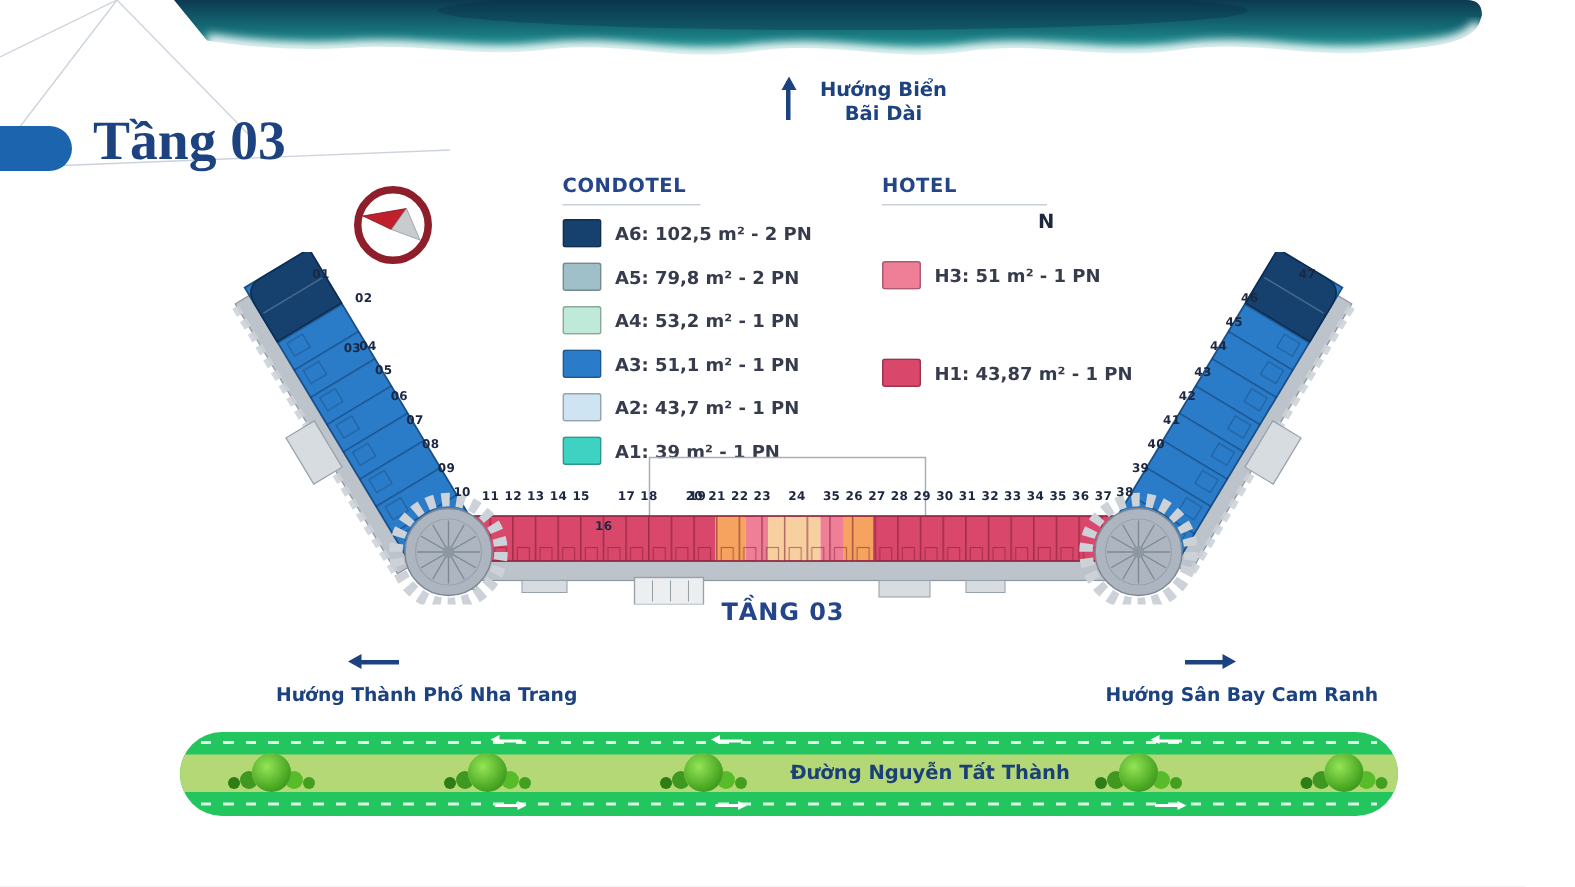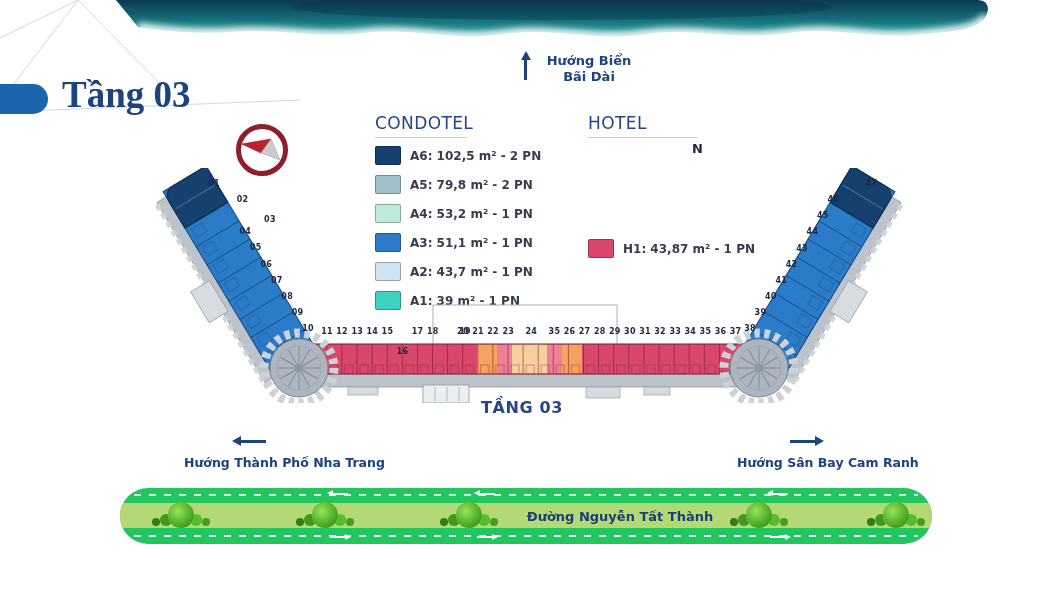--- a/index.html
+++ b/index.html
@@ -12,21 +12,21 @@
   .floor-title{position:absolute;left:62px;top:76px;font-family:"Liberation Serif","DejaVu Serif",serif;
                font-weight:bold;font-size:37px;color:#1c4280;line-height:1.05;}
 
   
   .sea-dir{position:absolute;left:537px;top:53px;width:104px;text-align:center;
            font-size:13px;font-weight:bold;color:#1c4280;line-height:16px;}
   .v-arrow{position:absolute;left:524px;top:54px;width:3px;height:26px;background:#1c4280;}
   .v-arrow::before{content:"";position:absolute;left:-3.5px;top:-8px;border:5px solid transparent;border-bottom:9px solid #1c4280;}
 
   
-  .legend-title{font-size:17px;font-weight:normal;color:#24458a;letter-spacing:.4px;
+  .legend-title{font-size:13px;font-weight:bold;color:#24458a;letter-spacing:.4px;
                 padding-bottom:4px;border-bottom:1.5px solid #c9cfd8;display:inline-block;}
   .lg-row{position:absolute;left:0;display:flex;align-items:center;}
   .sw{width:24px;height:17px;border:1px solid rgba(0,0,0,.28);border-radius:2px;flex:none;}
   .lg-label{font-size:12px;font-weight:bold;color:#373c4d;margin-left:9px;white-space:nowrap;}
   .north-label{position:absolute;left:692px;top:141px;font-size:13px;font-weight:bold;color:#1d2840;}
 
   
   .unit-num{position:absolute;transform:translate(-50%,-50%);font-size:8px;font-weight:bold;color:#1d2840;letter-spacing:.2px;}
 
   
@@ -121,20 +121,24 @@
         <span class="lg-label">A2: 43,7 m² - 1 PN</span>
       </div>
     <div class="lg-row" style="top:178px">
         <span class="sw" style="background: rgb(62, 210, 194);"></span>
         <span class="lg-label">A1: 39 m² - 1 PN</span>
       </div>
   </div>
 
   <div class="abs" style="left:588px;top:113px;width:200px;height:160px">
     <div class="legend-title" style="width:110px">HOTEL</div>
+    <div class="lg-row" style="top:61px">
+        <span class="sw" style="background: rgb(238, 127, 151);"></span>
+        <span class="lg-label">H3: 51 m² - 1 PN</span>
+      </div>
     <div class="lg-row" style="top:126px">
         <span class="sw" style="background: rgb(217, 72, 107);"></span>
         <span class="lg-label">H1: 43,87 m² - 1 PN</span>
       </div>
   </div>
   <div class="north-label">N</div>
 
   <svg class="abs" style="left:130px;top:168px" width="790" height="235" viewBox="0 0 790 235">
     <defs>
       <pattern id="udiv" width="15.1" height="30" patternUnits="userSpaceOnUse">
@@ -209,21 +213,21 @@
       <rect x="183" y="176" width="432" height="30" fill="none" stroke="#8c2743" stroke-width="1.1"></rect>
     </g>
 
     <use href="#tower" transform="translate(169,200)"></use>
     <use href="#tower" transform="translate(629,200)"></use>
   </svg>
 
   <div id="left-units" class="abs" style="left:0;top:0">
       <span class="unit-num" style="left: 214px; top: 183px;">01</span>
       <span class="unit-num" style="left: 224.45px; top: 199.1px; padding-left: 36px;">02</span>
-      <span class="unit-num" style="left: 234.9px; top: 219px; margin-left: 35px;">03</span>
+      <span class="unit-num" style="left: 234.9px; top: 232px;">03</span>
       <span class="unit-num" style="left: 245.35px; top: 231.3px;">04</span>
       <span class="unit-num" style="left: 255.8px; top: 247.4px;">05</span>
       <span class="unit-num" style="left: 266.25px; top: 263.5px;">06</span>
       <span class="unit-num" style="left: 276.7px; top: 279.6px;">07</span>
       <span class="unit-num" style="left: 287.15px; top: 295.7px;">08</span>
       <span class="unit-num" style="left: 297.6px; top: 311.8px;">09</span>
       <span class="unit-num" style="left: 308.05px; top: 327.9px;">10</span>
     </div>
   <div id="center-units" class="abs" style="left:0;top:0">
       <span class="unit-num" style="left: 327px; top: 331px;">11</span>

